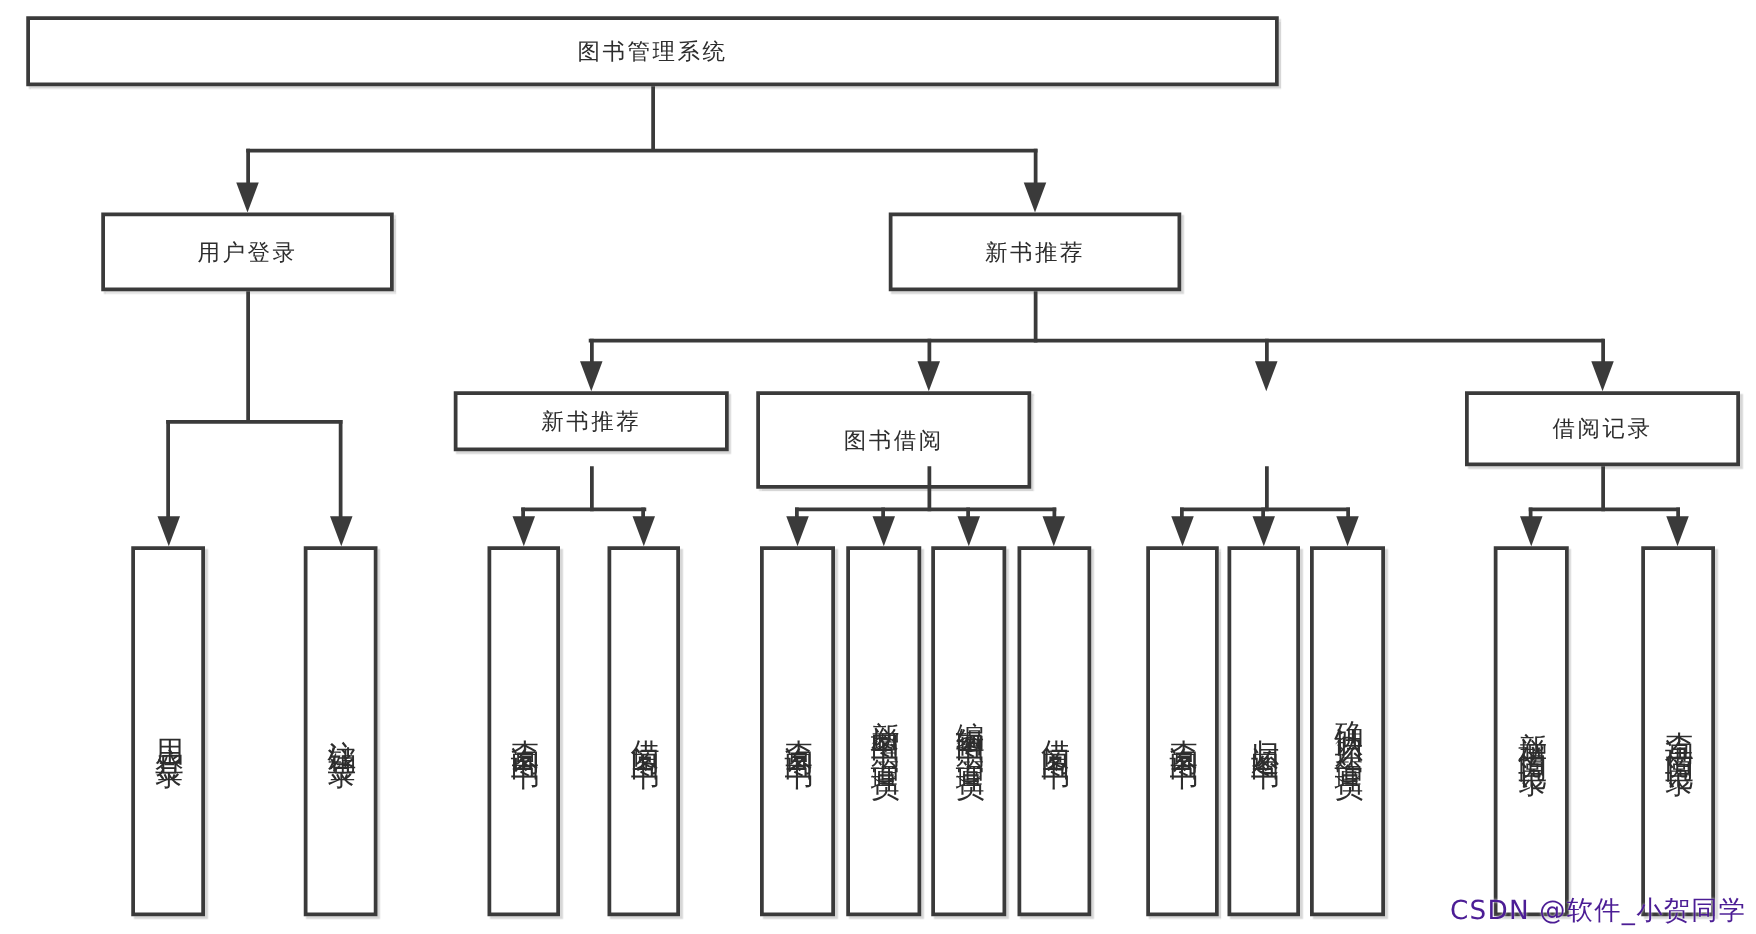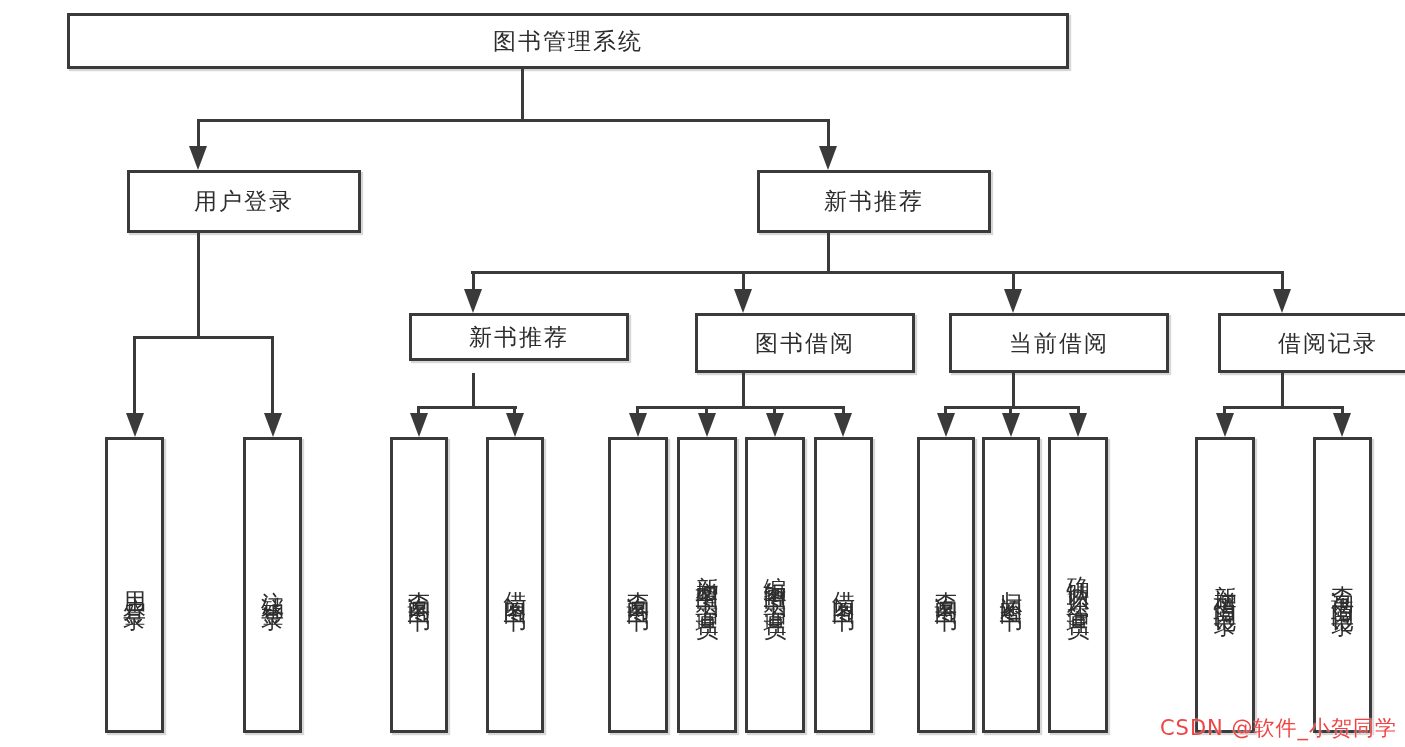--- a/index.html
+++ b/index.html
@@ -14,21 +14,21 @@
     position:absolute;
     box-sizing:border-box;
     border:3px solid #3a3a3a;
     background:#ffffff;
     display:flex;
     align-items:center;
     justify-content:center;
     color:#2d2d2d;
     box-shadow:2px 2px 1px rgba(110,110,110,0.28);
   }
-  .hbox{font-size:23px;letter-spacing:2px;margin-left:46px;}
+  .hbox{font-size:18px;letter-spacing:2px;}
   .vbox{
     top:437px;height:296px;
     writing-mode:vertical-rl;
     font-size:23px;
     letter-spacing:6px;
     line-height:1;
   }
   .vbox .lbl{display:block;}
   .vline,.hline{position:absolute;background:#3a3a3a;}
   .vline{width:3px;}
@@ -36,21 +36,21 @@
   .arrow{
     position:absolute;width:0;height:0;
     border-left:9px solid transparent;
     border-right:9px solid transparent;
     border-top:24px solid #3a3a3a;
   }
   .watermark{
     position:absolute;
     top:714px;right:8px;
     font-size:21px;
-    color:#ef4444;
+    color:#4c1d95;
     letter-spacing:1px;
     z-index:6;
     text-shadow:0 0 2px #ffffff;
   }
 </style>
 </head>
 <body>
 
 <div class="canvas">
 
@@ -86,25 +86,22 @@
   <div class="vline" style="left:742px;top:271px;height:24px"></div>
   <div class="arrow" style="left:734px;top:289px"></div>
   <div class="vline" style="left:1012px;top:271px;height:24px"></div>
   <div class="arrow" style="left:1004px;top:289px"></div>
   <div class="vline" style="left:1281px;top:271px;height:24px"></div>
   <div class="arrow" style="left:1273px;top:289px"></div>
 
   <div class="box hbox" style="left:363px;top:313px;width:220px;height:48px">
     <span class="lbl">新书推荐</span>
   </div>
-  <div class="box hbox" style="left:649px;top:313px;width:220px;height:60px">
+  <div class="box hbox" style="left:605px;top:313px;width:220px;height:78px">
     <span class="lbl">图书借阅</span>
-  </div>
-  <div class="box hbox" style="left:903px;top:313px;width:220px;height:60px">
-    <span class="lbl">当前借阅</span>
   </div>
   <div class="box hbox" style="left:1172px;top:313px;width:220px;height:60px">
     <span class="lbl">借阅记录</span>
   </div>
 
   <div class="vline" style="left:472px;top:373px;height:36px"></div>
   <div class="hline" style="left:417px;top:406px;width:100px"></div>
   <div class="vline" style="left:417px;top:406px;height:19px"></div>
   <div class="arrow" style="left:410px;top:413px"></div>
   <div class="vline" style="left:513px;top:406px;height:19px"></div>

